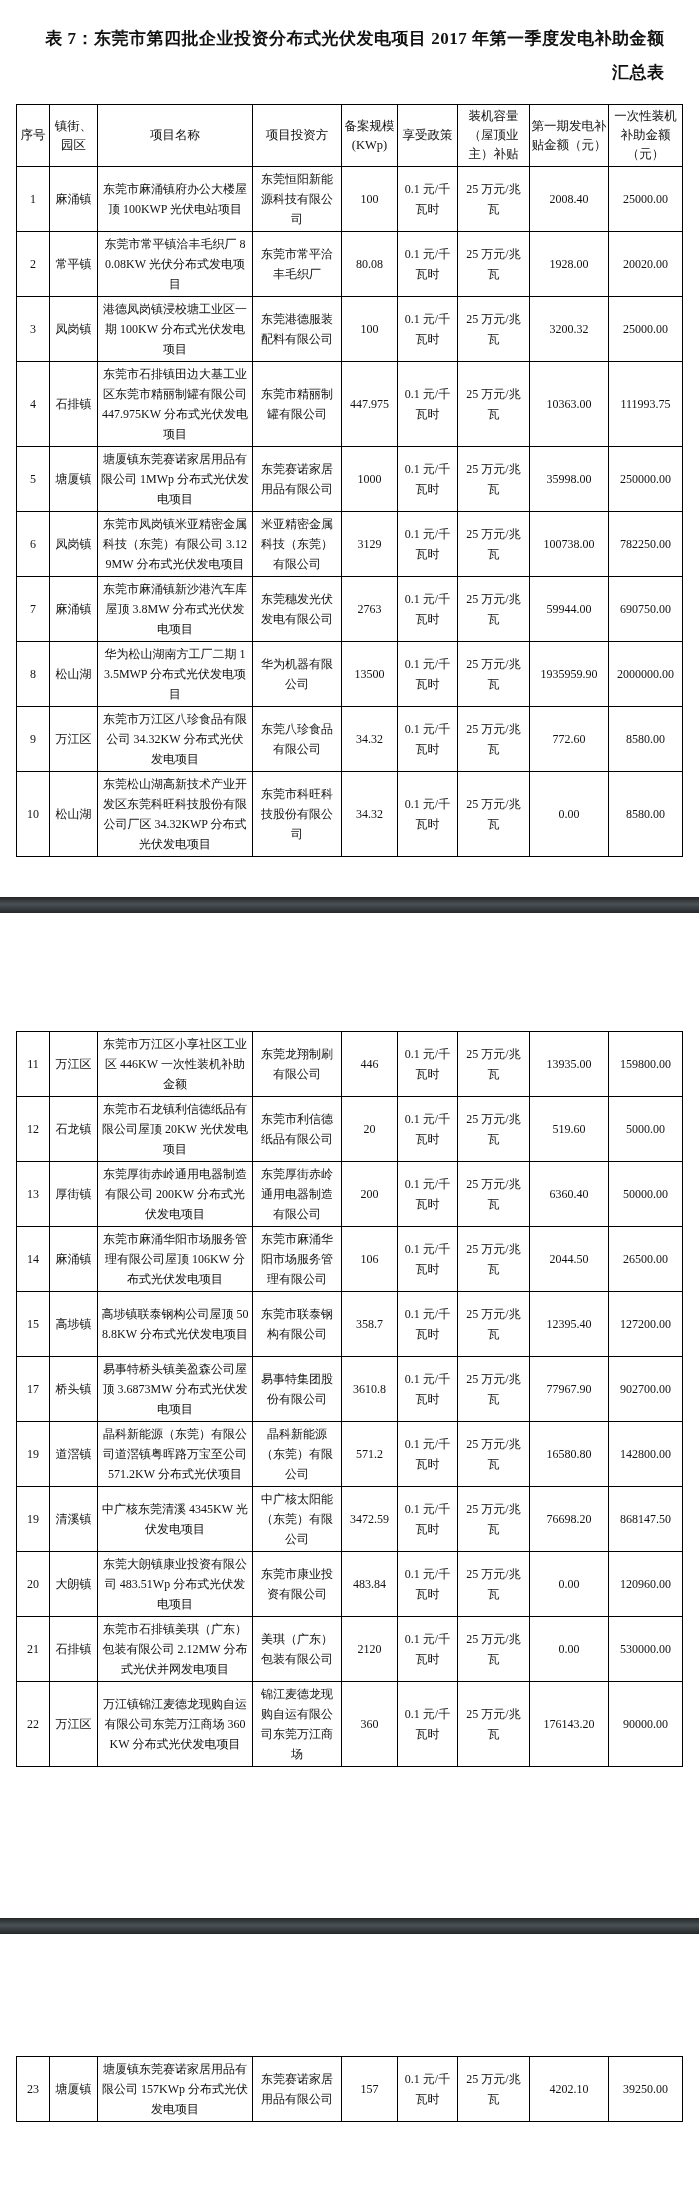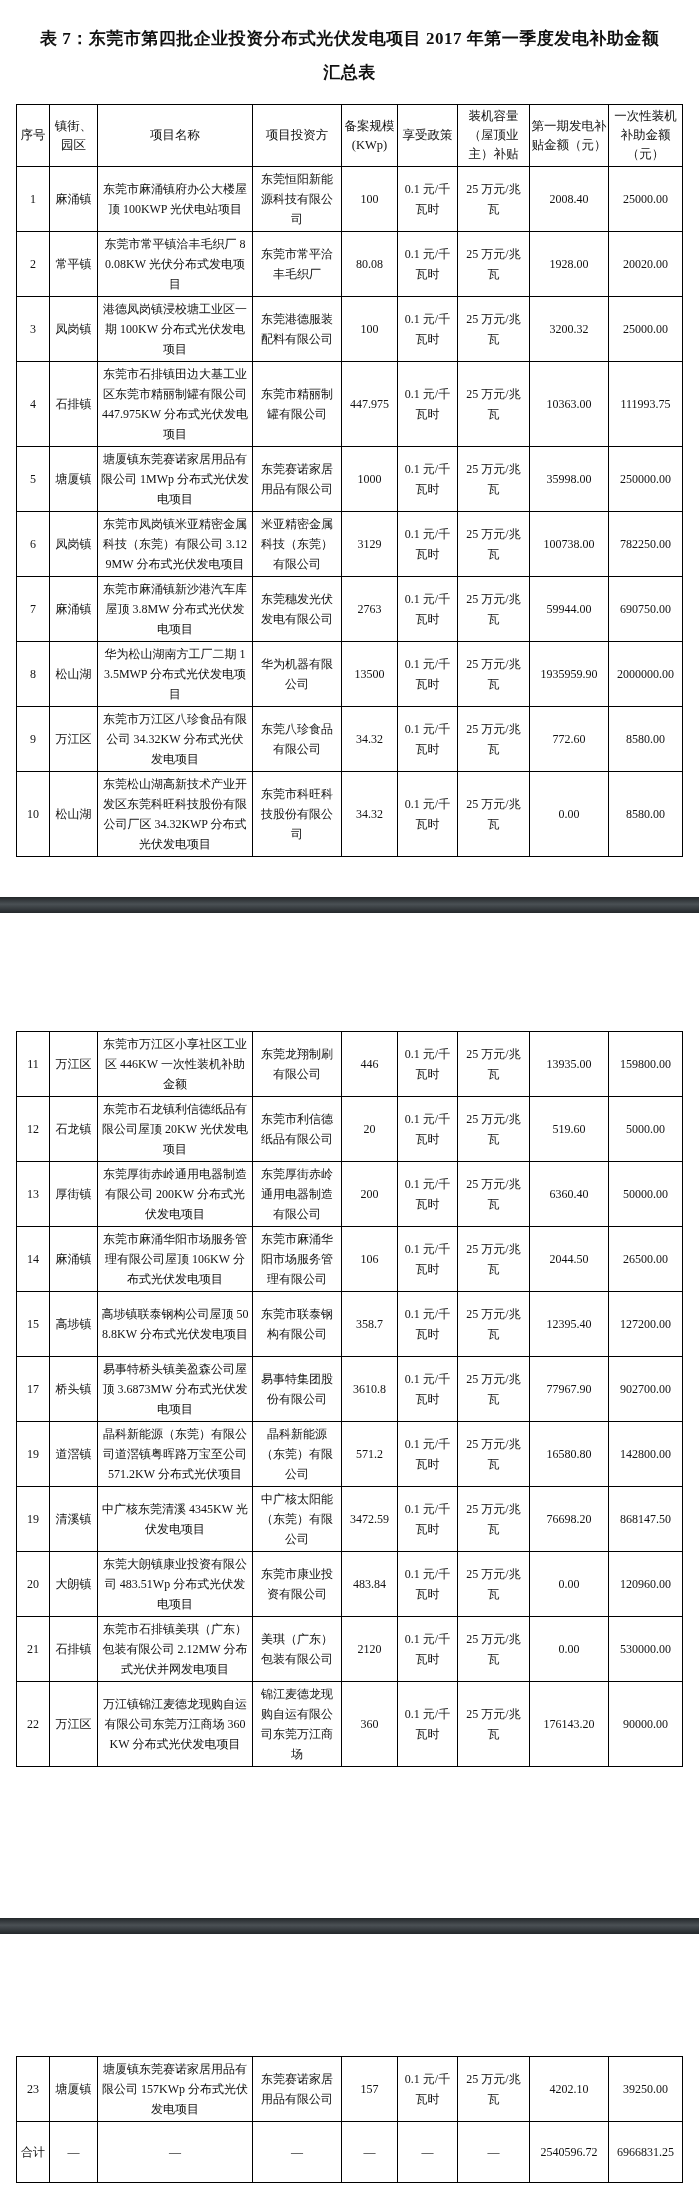--- a/index.html
+++ b/index.html
@@ -18,21 +18,21 @@
   .page-1{height:897px;padding-top:22px;}
   .page-2{height:1005px;padding-top:118px;}
   .page-3{height:252px;padding-top:122px;}
   .separator{
     width:699px;height:16px;
     background:linear-gradient(#23272a,#4a5054 45%,#23272a);
   }
   .doc-title{
     width:630px;
     margin:0 auto 14px auto;
-    text-align:center;
+    text-align:right;
     font-size:17px;
     line-height:34px;
     font-weight:bold;
     letter-spacing:0.5px;
   }
   table.doc-table{
     width:666px;
     margin:0 auto;
     border-collapse:collapse;
     table-layout:fixed;
@@ -372,26 +372,15 @@
           <td>23</td>
           <td>塘厦镇</td>
           <td>塘厦镇东莞赛诺家居用品有限公司 157KWp 分布式光伏发电项目</td>
           <td>东莞赛诺家居用品有限公司</td>
           <td>157</td>
           <td>0.1 元/千瓦时</td>
           <td>25 万元/兆瓦</td>
           <td>4202.10</td>
           <td>39250.00</td>
         </tr>
-        <tr>
-          <td>合计</td>
-          <td>—</td>
-          <td>—</td>
-          <td>—</td>
-          <td>—</td>
-          <td>—</td>
-          <td>—</td>
-          <td>2540596.72</td>
-          <td>6966831.25</td>
-        </tr>
       </tbody>
   </table>
 </div>
 
 </body></html>

